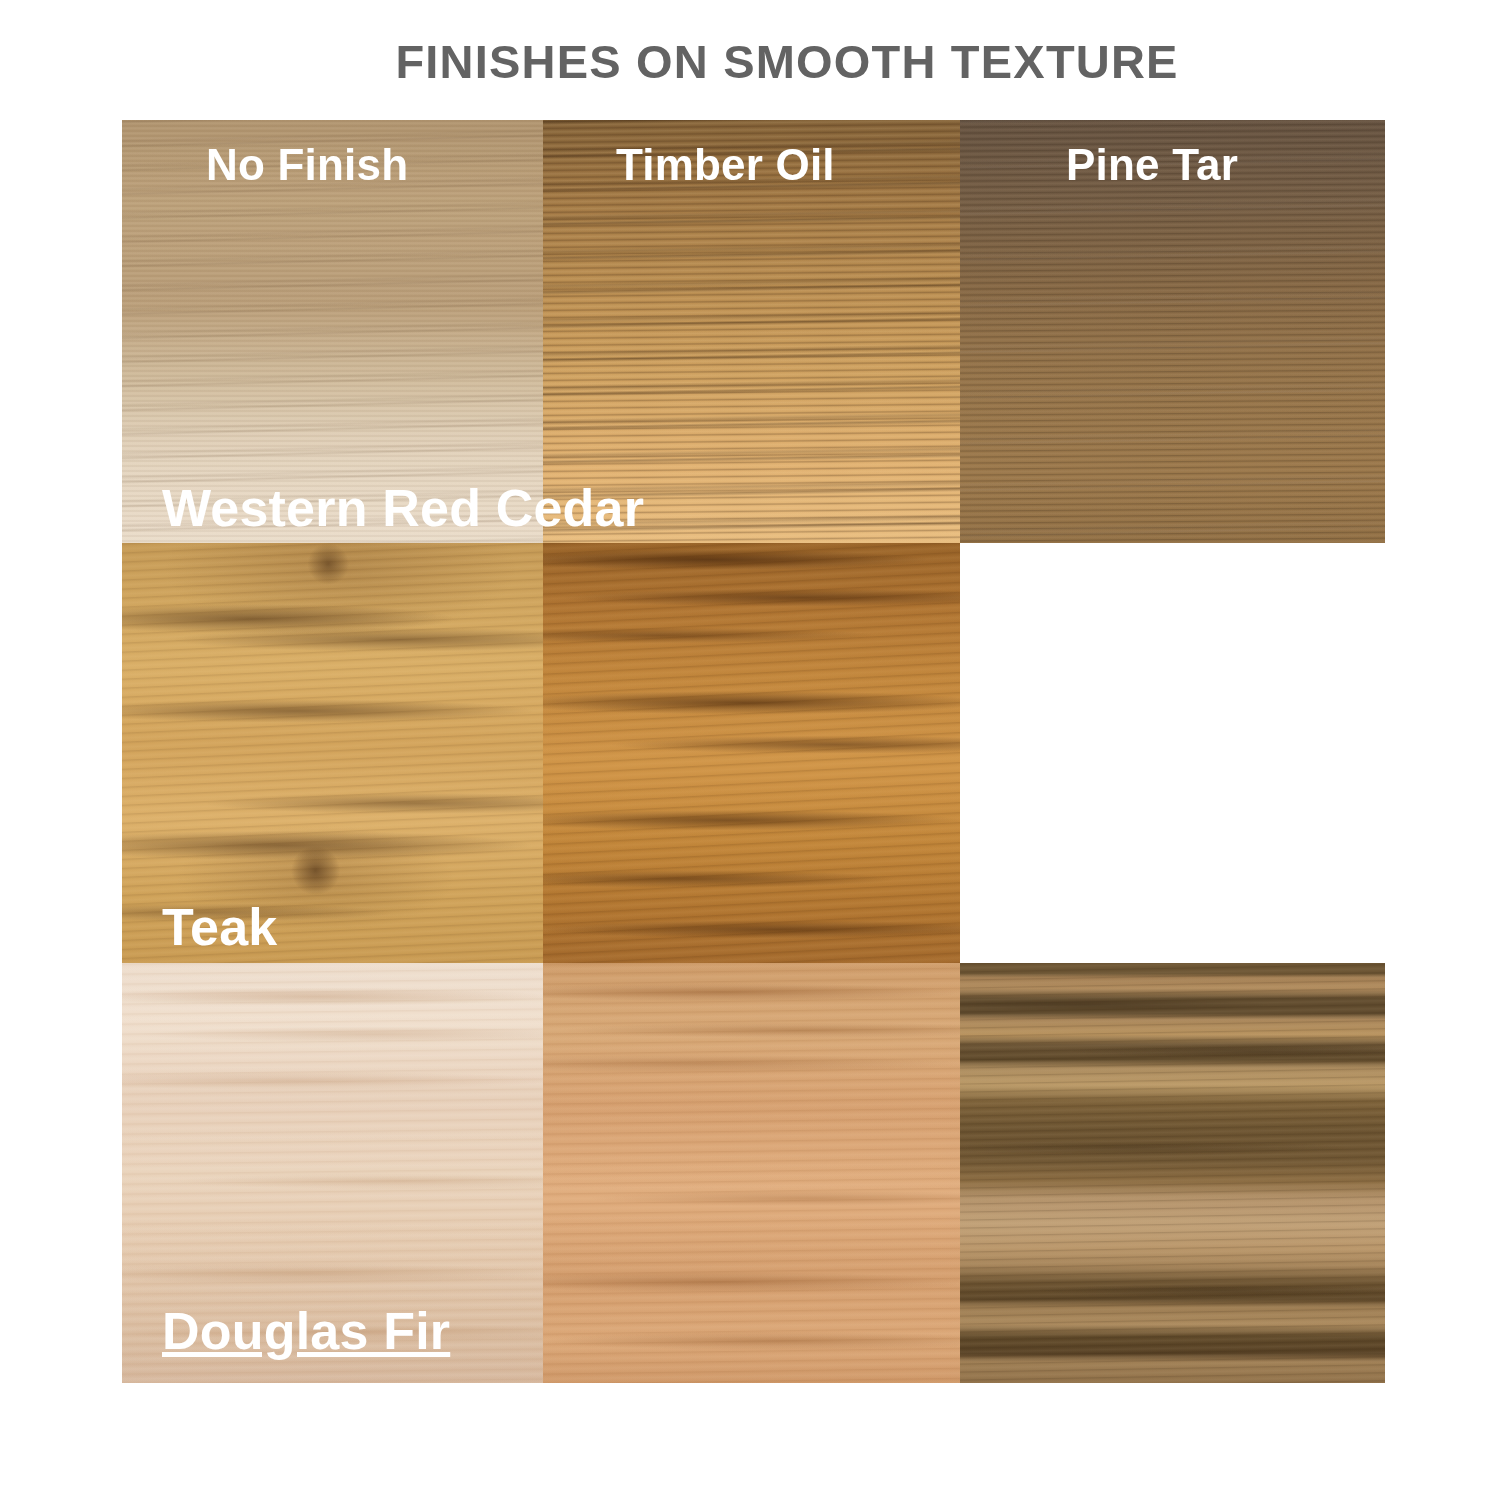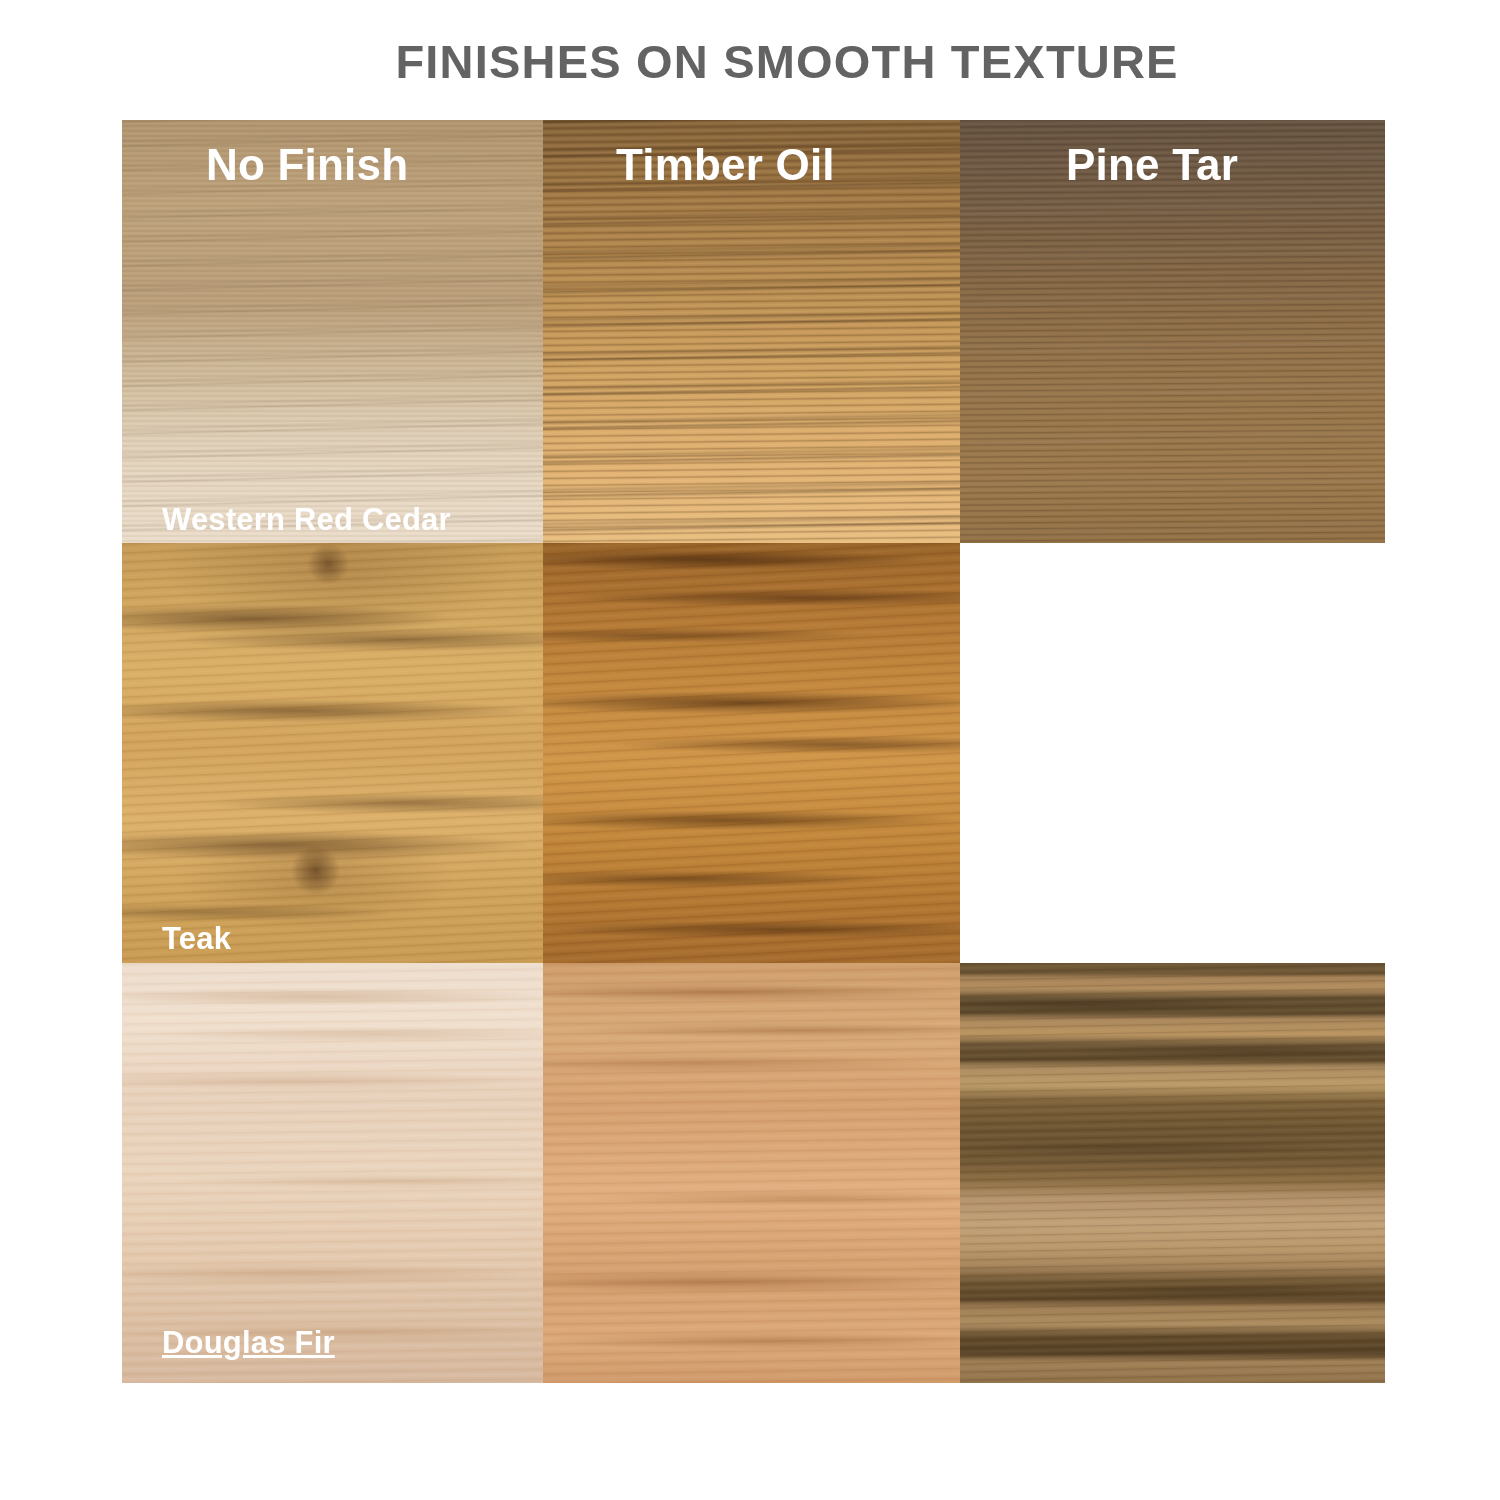--- a/index.html
+++ b/index.html
@@ -332,21 +332,21 @@
     font-weight: bold;
     color: #ffffff;
     white-space: nowrap;
     letter-spacing: 0.2px;
     z-index: 5;
   }
   .row-label {
     position: absolute;
     bottom: 14px;
     left: 40px;
-    font-size: 31px;
+    font-size: 52px;
     font-weight: bold;
     color: #ffffff;
     white-space: nowrap;
     letter-spacing: 0.2px;
     z-index: 5;
   }
   .label-no-finish  { left: 84px;  }
   .label-timber-oil { left: 494px; }
   .label-pine-tar   { left: 932px; margin-left: 12px; }
 </style>

